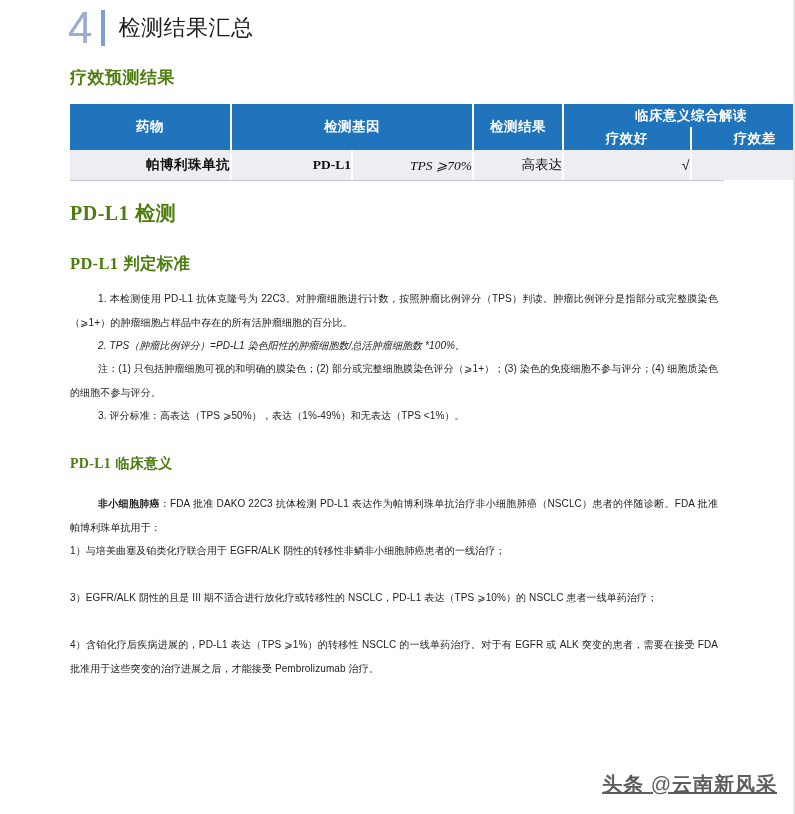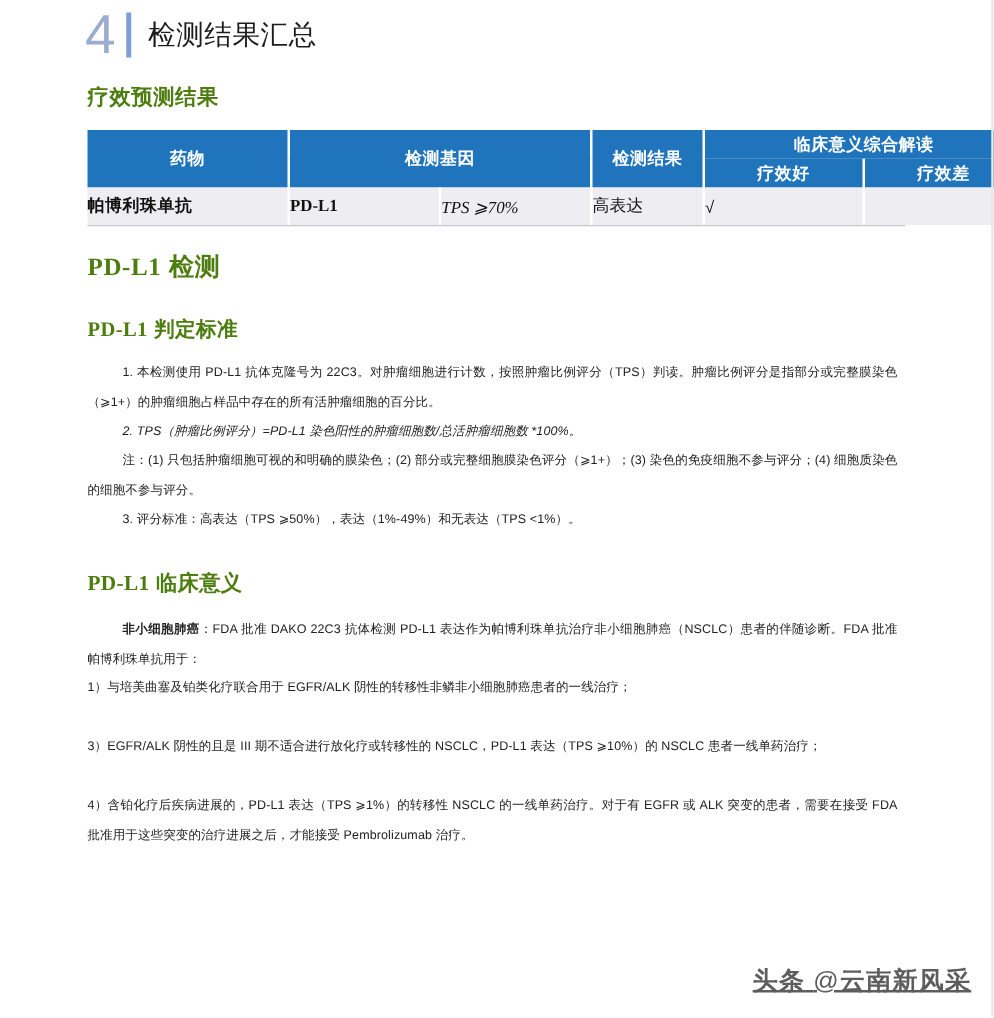--- a/index.html
+++ b/index.html
@@ -99,21 +99,21 @@
     line-height: 23px;
     margin-left: 20px;
   }
   .result-table th.tall {
     height: 46px;
   }
   .result-table td {
     background: #eeeef2;
     color: #111;
     font-size: 13.5px;
-    text-align: left;
+    text-align: right;
     height: 30px;
     padding: 0;
     border: none;
     border-right: 2px solid #ffffff;
   }
   .result-table td:last-child { border-right: none; }
   .cell-bold { font-weight: bold; font-size: 14px; letter-spacing: 0.5px; }
   .cell-serif {
     font-family: "Liberation Serif", "DejaVu Serif", serif;
     font-weight: bold;
@@ -159,21 +159,21 @@
   }
   #criteria-heading .lat,
   #clinical-heading .lat {
     font-family: "Liberation Serif", "DejaVu Serif", serif;
     font-weight: bold;
   }
   #clinical-heading {
     position: absolute;
     left: 70px;
     top: 455px;
-    font-size: 17px;
+    font-size: 14px;
     letter-spacing: 0.3px;
   }
 
   
   .para {
     position: absolute;
     left: 70px;
     width: 648px;
     font-size: 10px;
     line-height: 23.5px;

